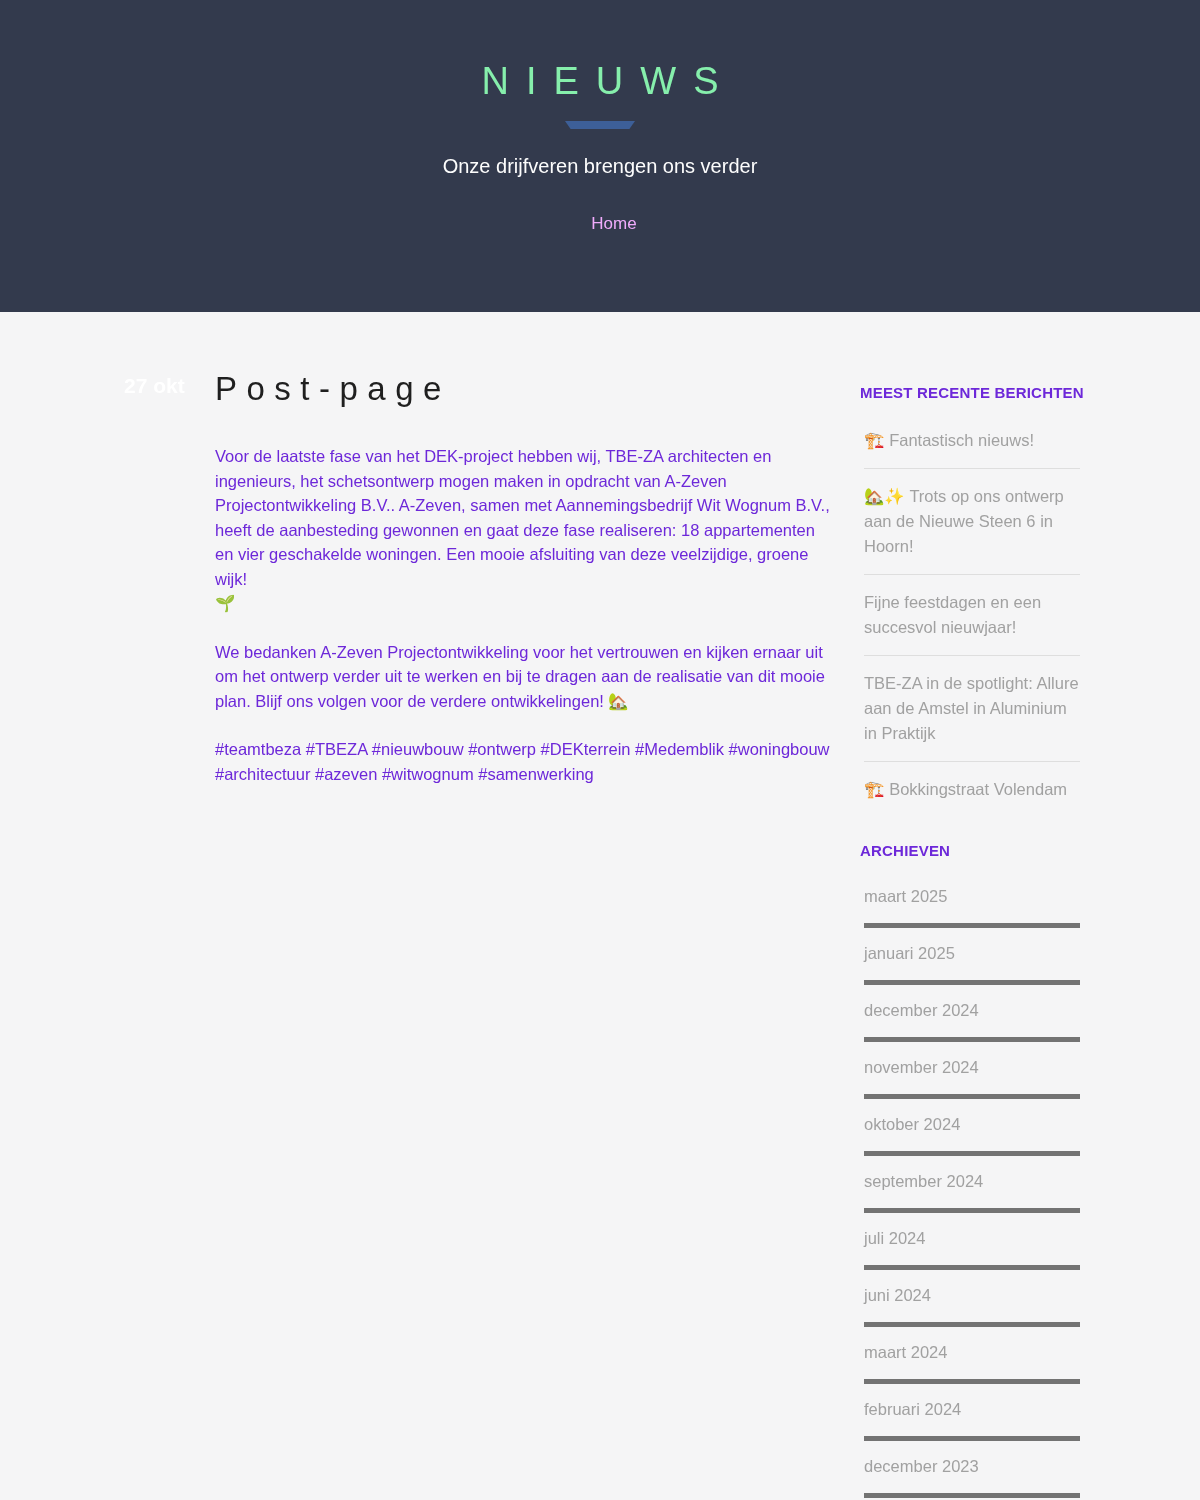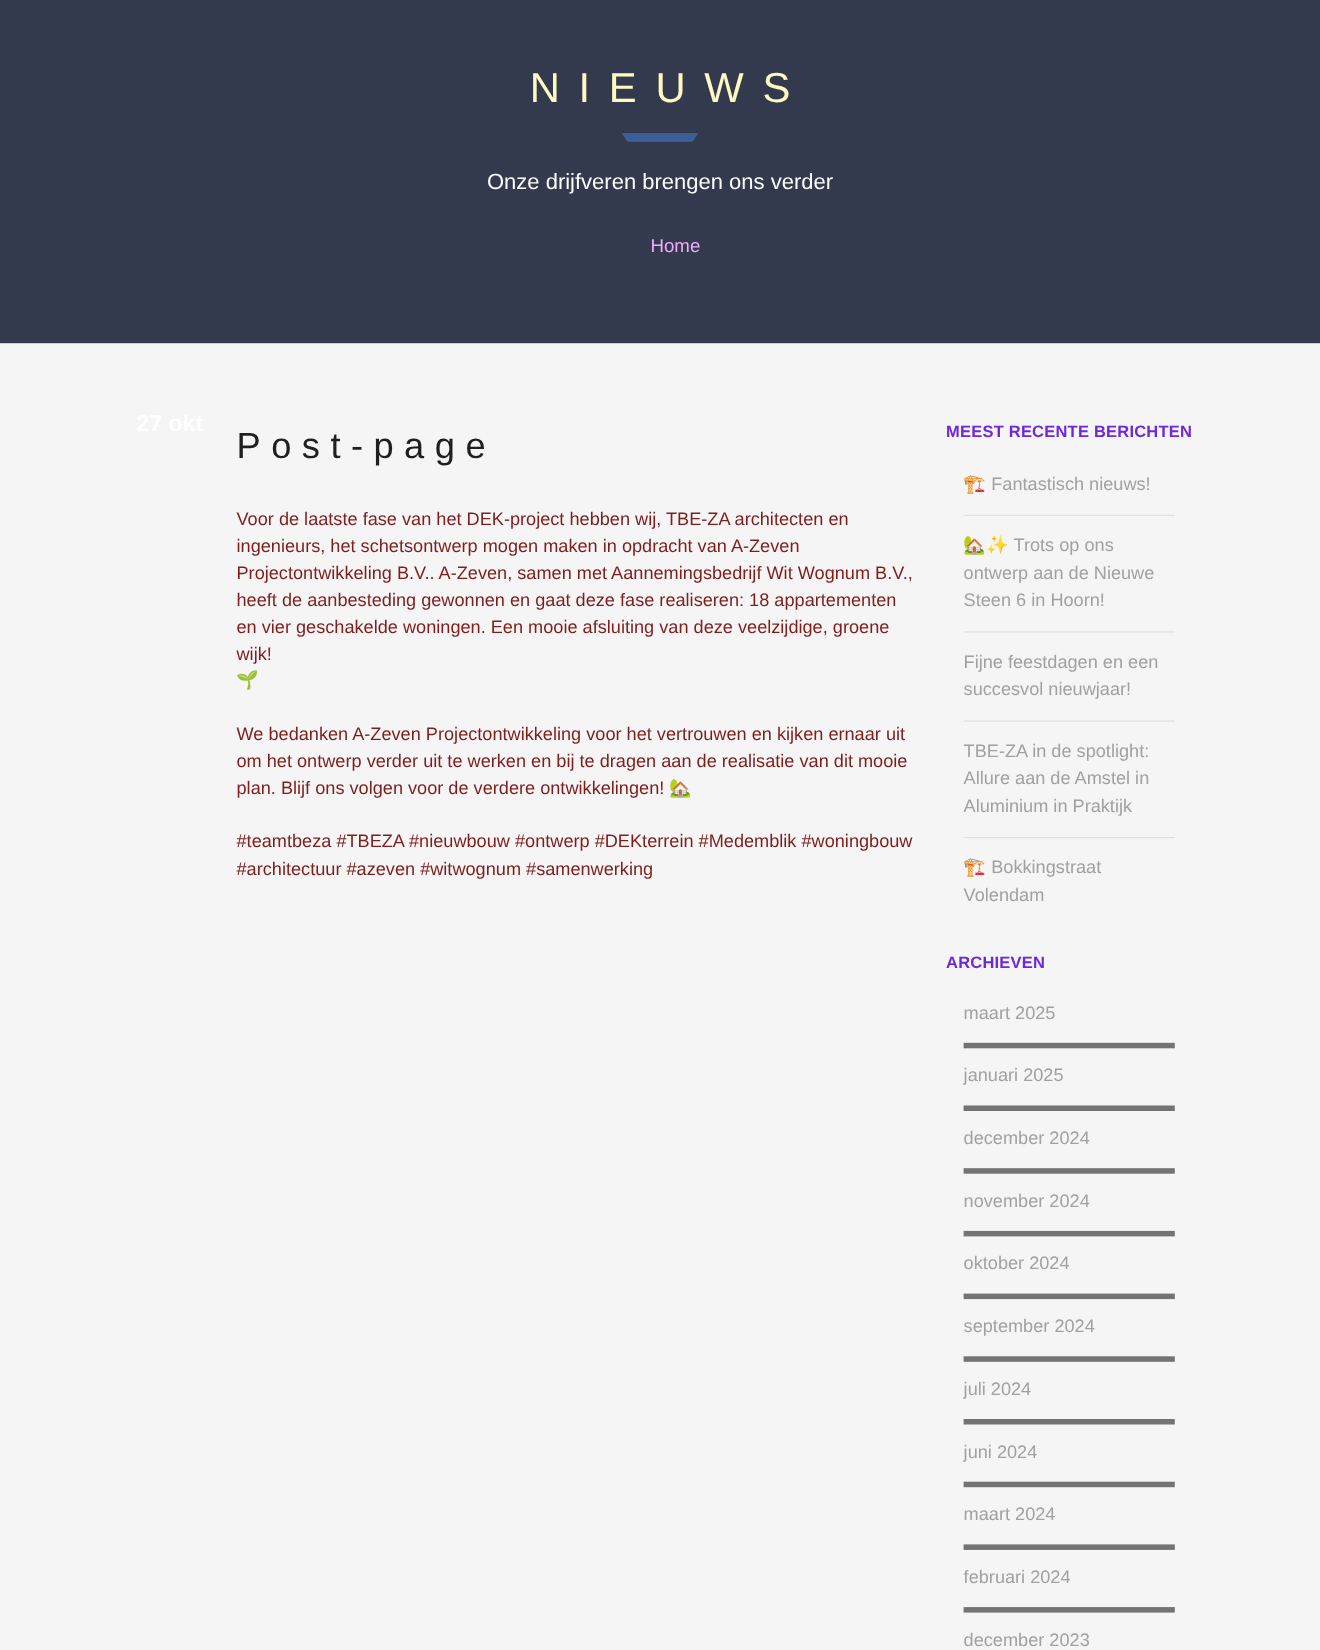--- a/index.html
+++ b/index.html
@@ -13,21 +13,21 @@
   
   .site-header {
     height: 312px; background: #333a4d; color: #ffffff;
     text-align: center;
   }
   .site-title {
     display: inline-block;
     margin: 0; padding-top: 60px;
     font-size: 38px; font-weight: 400;
     letter-spacing: 17px; text-indent: 17px;
-    color: #fef9c3; text-decoration: none;
+    color: #86efac; text-decoration: none;
   }
   .title-divider {
     width: 70px; height: 8px; margin: 18px auto 0;
     background: #3d5f98;
     clip-path: polygon(0 0, 100% 0, 92% 100%, 8% 100%);
   }
   .site-subtitle {
     margin: 26px 0 0; font-size: 20px; font-weight: 400; color: #fdfdfd;
   }
   .main-nav { margin-top: 36px; }
@@ -45,35 +45,35 @@
   }
   .sidebar {
     width: 225px; margin-left: 28px; padding-top: 72px;
   }
   
   .date-badge {
     position: absolute; left: 4px; top: 62px;
     color: #ffffff; font-size: 21px; font-weight: 700;
   }
   .post-title {
-    margin: 16px 0 36px; font-size: 33px; font-weight: 400;
+    margin: 0 0 36px; font-size: 33px; font-weight: 400;
     letter-spacing: 9.5px; color: #1f1f1f;
   }
   .post-body p {
     margin: 0 0 24px; width: 622px;
-    font-size: 16.5px; line-height: 24.5px; color: #7f1d1d;
+    font-size: 16.5px; line-height: 24.5px; color: #6d28d9;
   }
   .emoji-line { display: inline-block; }
   
   .widget-title {
     margin: 0; font-size: 15px; font-weight: 700;
     color: #6d28d9; letter-spacing: 0.2px; white-space: nowrap;
   }
   .widget ul {
-    list-style: none; margin: 12px 16px 0; padding: 0;
+    list-style: none; margin: 12px 4px 0; padding: 0;
   }
   .recent-list li {
     padding: 15px 0; border-bottom: 1px solid #dedede;
   }
   .recent-list li:last-child { border-bottom: none; }
   .recent-list a, .archive-list a {
     color: #a1a1a1; text-decoration: none;
     font-size: 16.5px; line-height: 25px;
   }
   .archive-widget { margin-top: 25px; }

